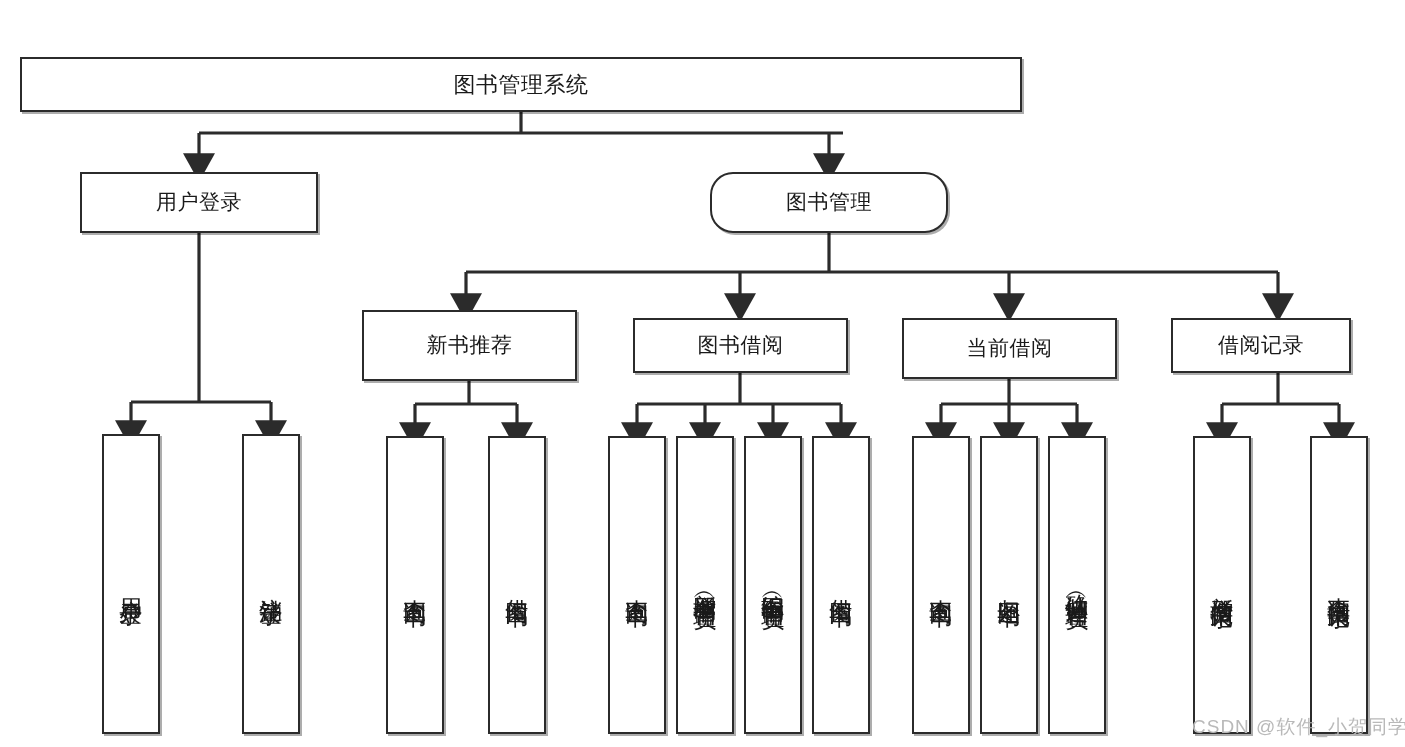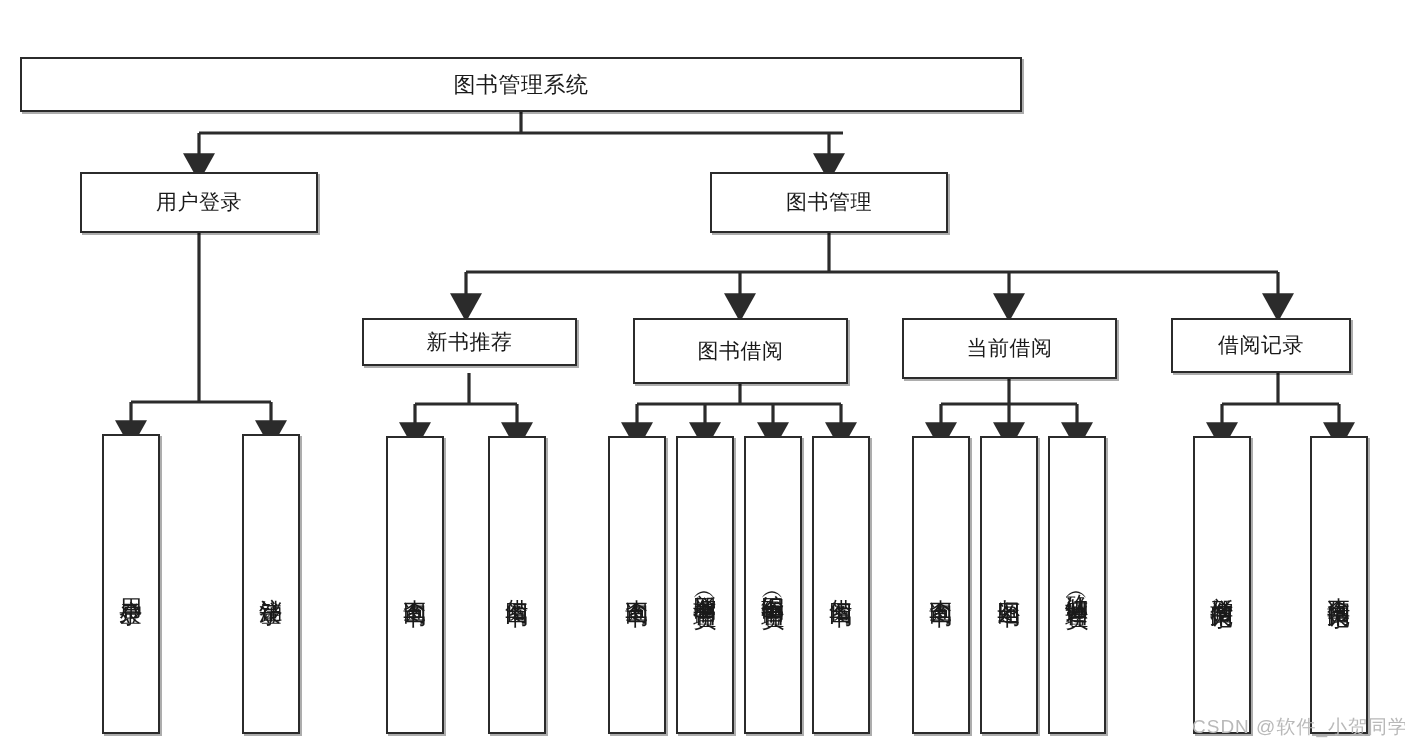--- a/index.html
+++ b/index.html
@@ -130,28 +130,28 @@
     </g>
   </svg>
 
   <div class="node horiz root" style="left:20px; top:13px; width:1002px; height:55px;margin-top:44px;">
     <span class="label">图书管理系统</span>
   </div>
 
   <div class="node horiz" style="left:80px; top:172px; width:238px; height:61px;">
     <span class="label">用户登录</span>
   </div>
-  <div class="node horiz" style="left:710px; top:172px; width:238px; height:61px;">
+  <div class="node horiz" style="left:710px; top:172px; width:238px; height:61px;border-radius:23px;">
     <span class="label">图书管理</span>
   </div>
 
-  <div class="node horiz" style="left:362px; top:318px; width:215px; height:48px;">
+  <div class="node horiz" style="left:362px; top:310px; width:215px; height:71px;">
     <span class="label">新书推荐</span>
   </div>
-  <div class="node horiz" style="left:633px; top:318px; width:215px; height:66px;">
+  <div class="node horiz" style="left:633px; top:318px; width:215px; height:55px;">
     <span class="label">图书借阅</span>
   </div>
   <div class="node horiz" style="left:902px; top:318px; width:215px; height:61px;">
     <span class="label">当前借阅</span>
   </div>
   <div class="node horiz" style="left:1171px; top:318px; width:180px; height:55px;">
     <span class="label">借阅记录</span>
   </div>
 
   <div class="node vert" style="left:102px; top:434px; width:58px; height:300px;">

